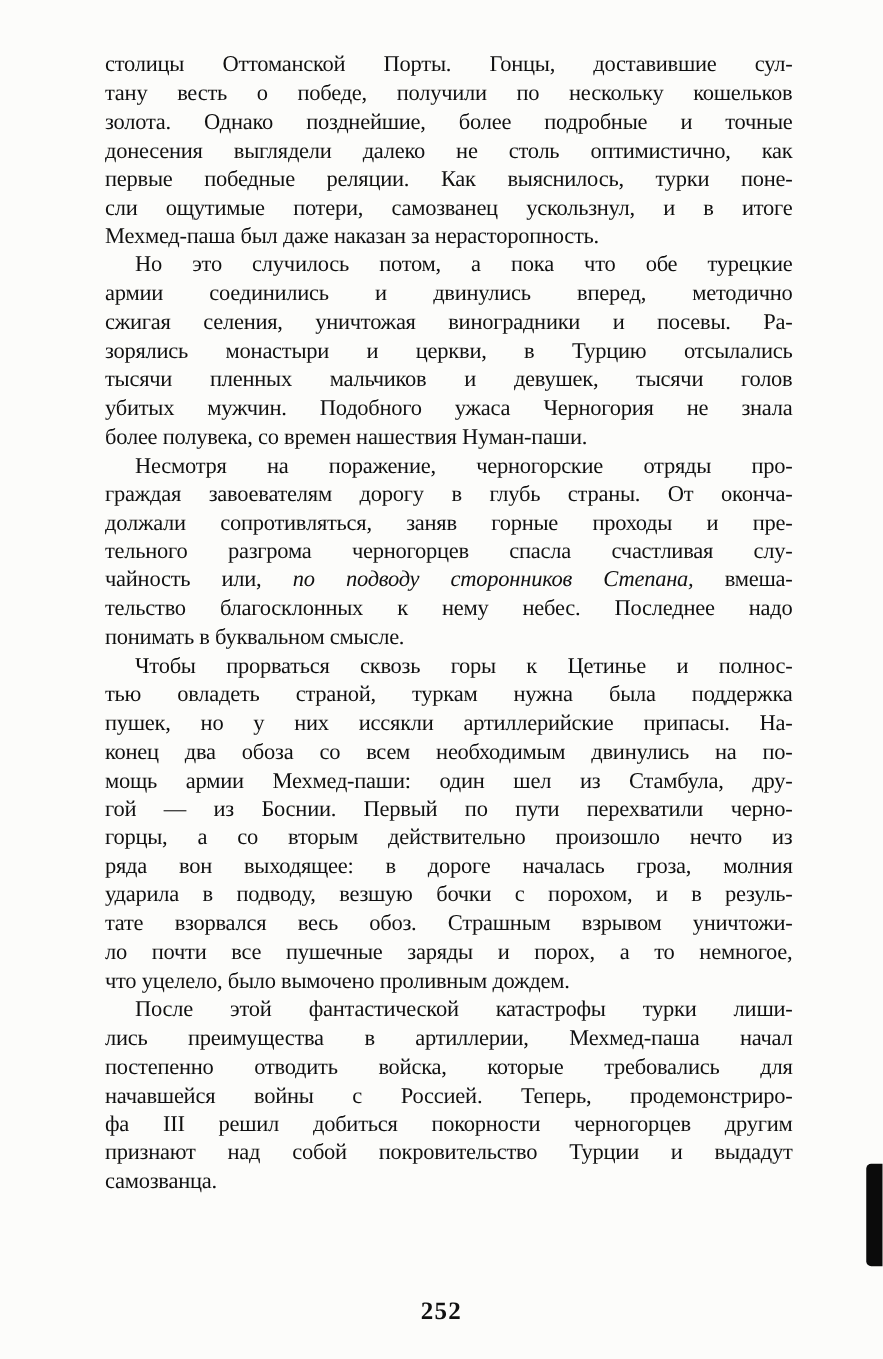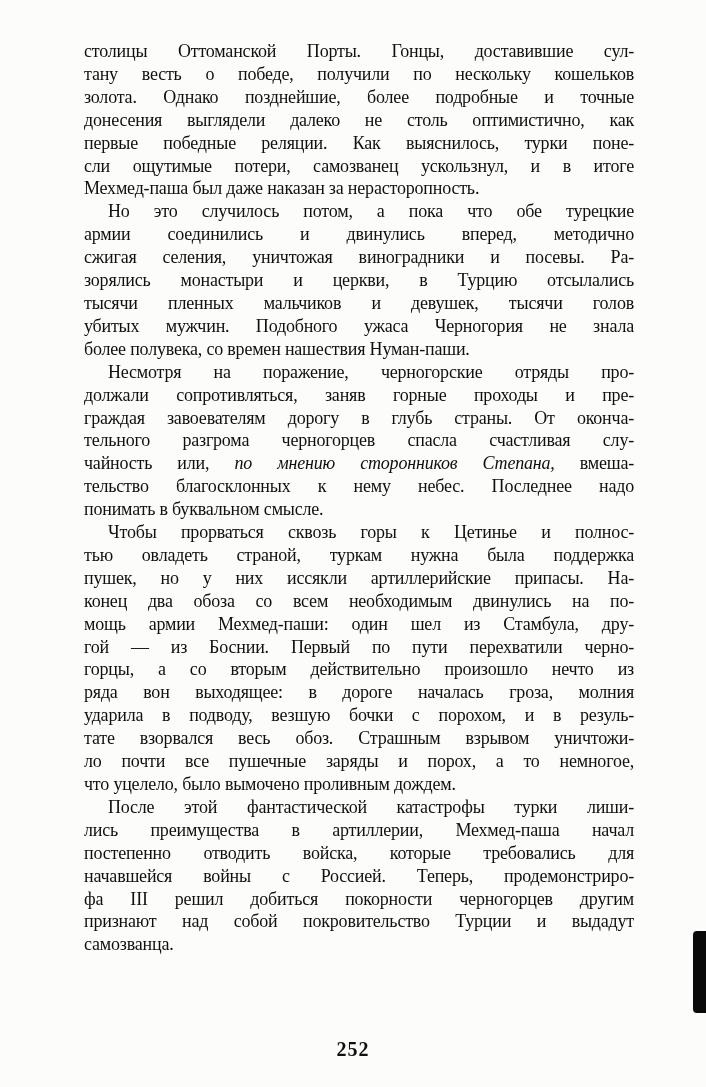--- a/index.html
+++ b/index.html
@@ -84,24 +84,24 @@
         <div class="line indent">Но это случилось потом, а пока что обе турецкие</div>
         <div class="line">армии соединились и двинулись вперед, методично</div>
         <div class="line">сжигая селения, уничтожая виноградники и посевы. Ра-</div>
         <div class="line">зорялись монастыри и церкви, в Турцию отсылались</div>
         <div class="line">тысячи пленных мальчиков и девушек, тысячи голов</div>
         <div class="line">убитых мужчин. Подобного ужаса Черногория не знала</div>
         <div class="line last">более полувека, со времен нашествия Нуман-паши.</div>
       </div>
       <div class="paragraph">
         <div class="line indent">Несмотря на поражение, черногорские отряды про-</div>
+        <div class="line">граждая завоевателям дорогу в глубь страны. От оконча-</div>
         <div class="line">должали сопротивляться, заняв горные проходы и пре-</div>
-        <div class="line">граждая завоевателям дорогу в глубь страны. От оконча-</div>
         <div class="line">тельного разгрома черногорцев спасла счастливая слу-</div>
-        <div class="line"><span>чайность или, </span><span class="italic">по мнению сторонников Степана,</span><span> вмеша-</span></div>
+        <div class="line"><span>чайность или, </span><span class="italic">по подводу сторонников Степана,</span><span> вмеша-</span></div>
         <div class="line">тельство благосклонных к нему небес. Последнее надо</div>
         <div class="line last">понимать в буквальном смысле.</div>
       </div>
       <div class="paragraph">
         <div class="line indent">Чтобы прорваться сквозь горы к Цетинье и полнос-</div>
         <div class="line">тью овладеть страной, туркам нужна была поддержка</div>
         <div class="line">пушек, но у них иссякли артиллерийские припасы. На-</div>
         <div class="line">конец два обоза со всем необходимым двинулись на по-</div>
         <div class="line">мощь армии Мехмед-паши: один шел из Стамбула, дру-</div>
         <div class="line">гой — из Боснии. Первый по пути перехватили черно-</div>

